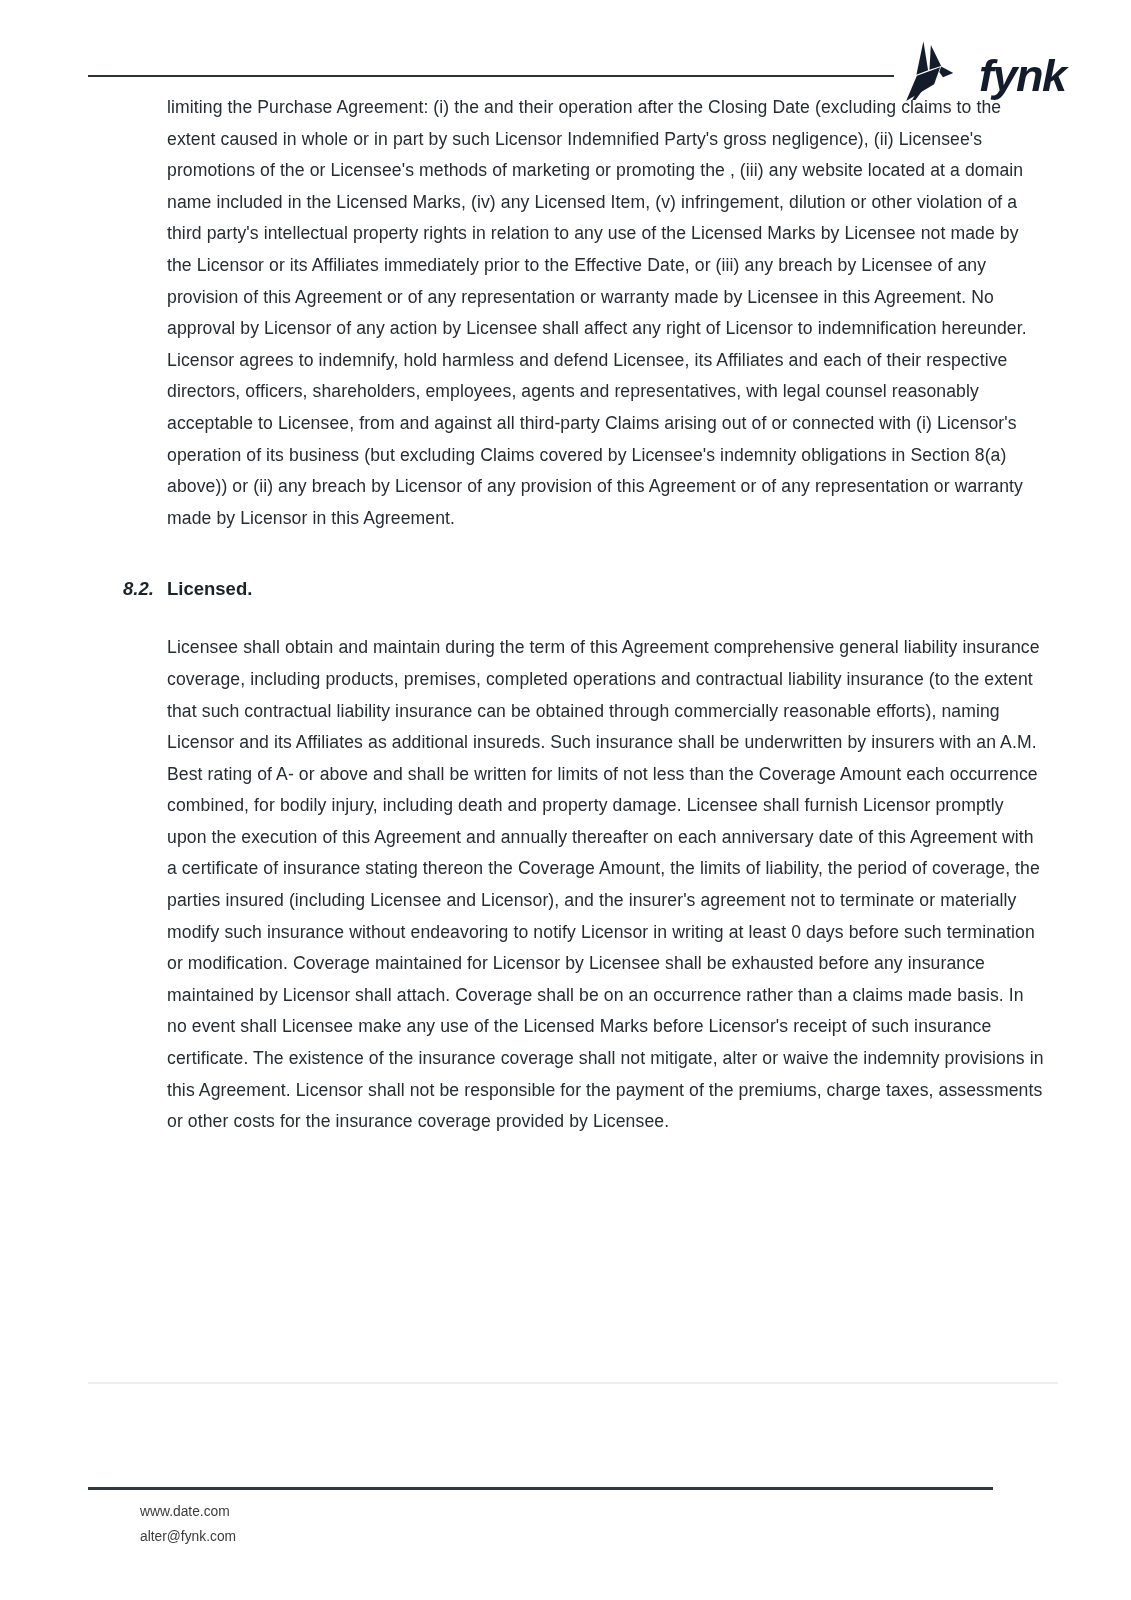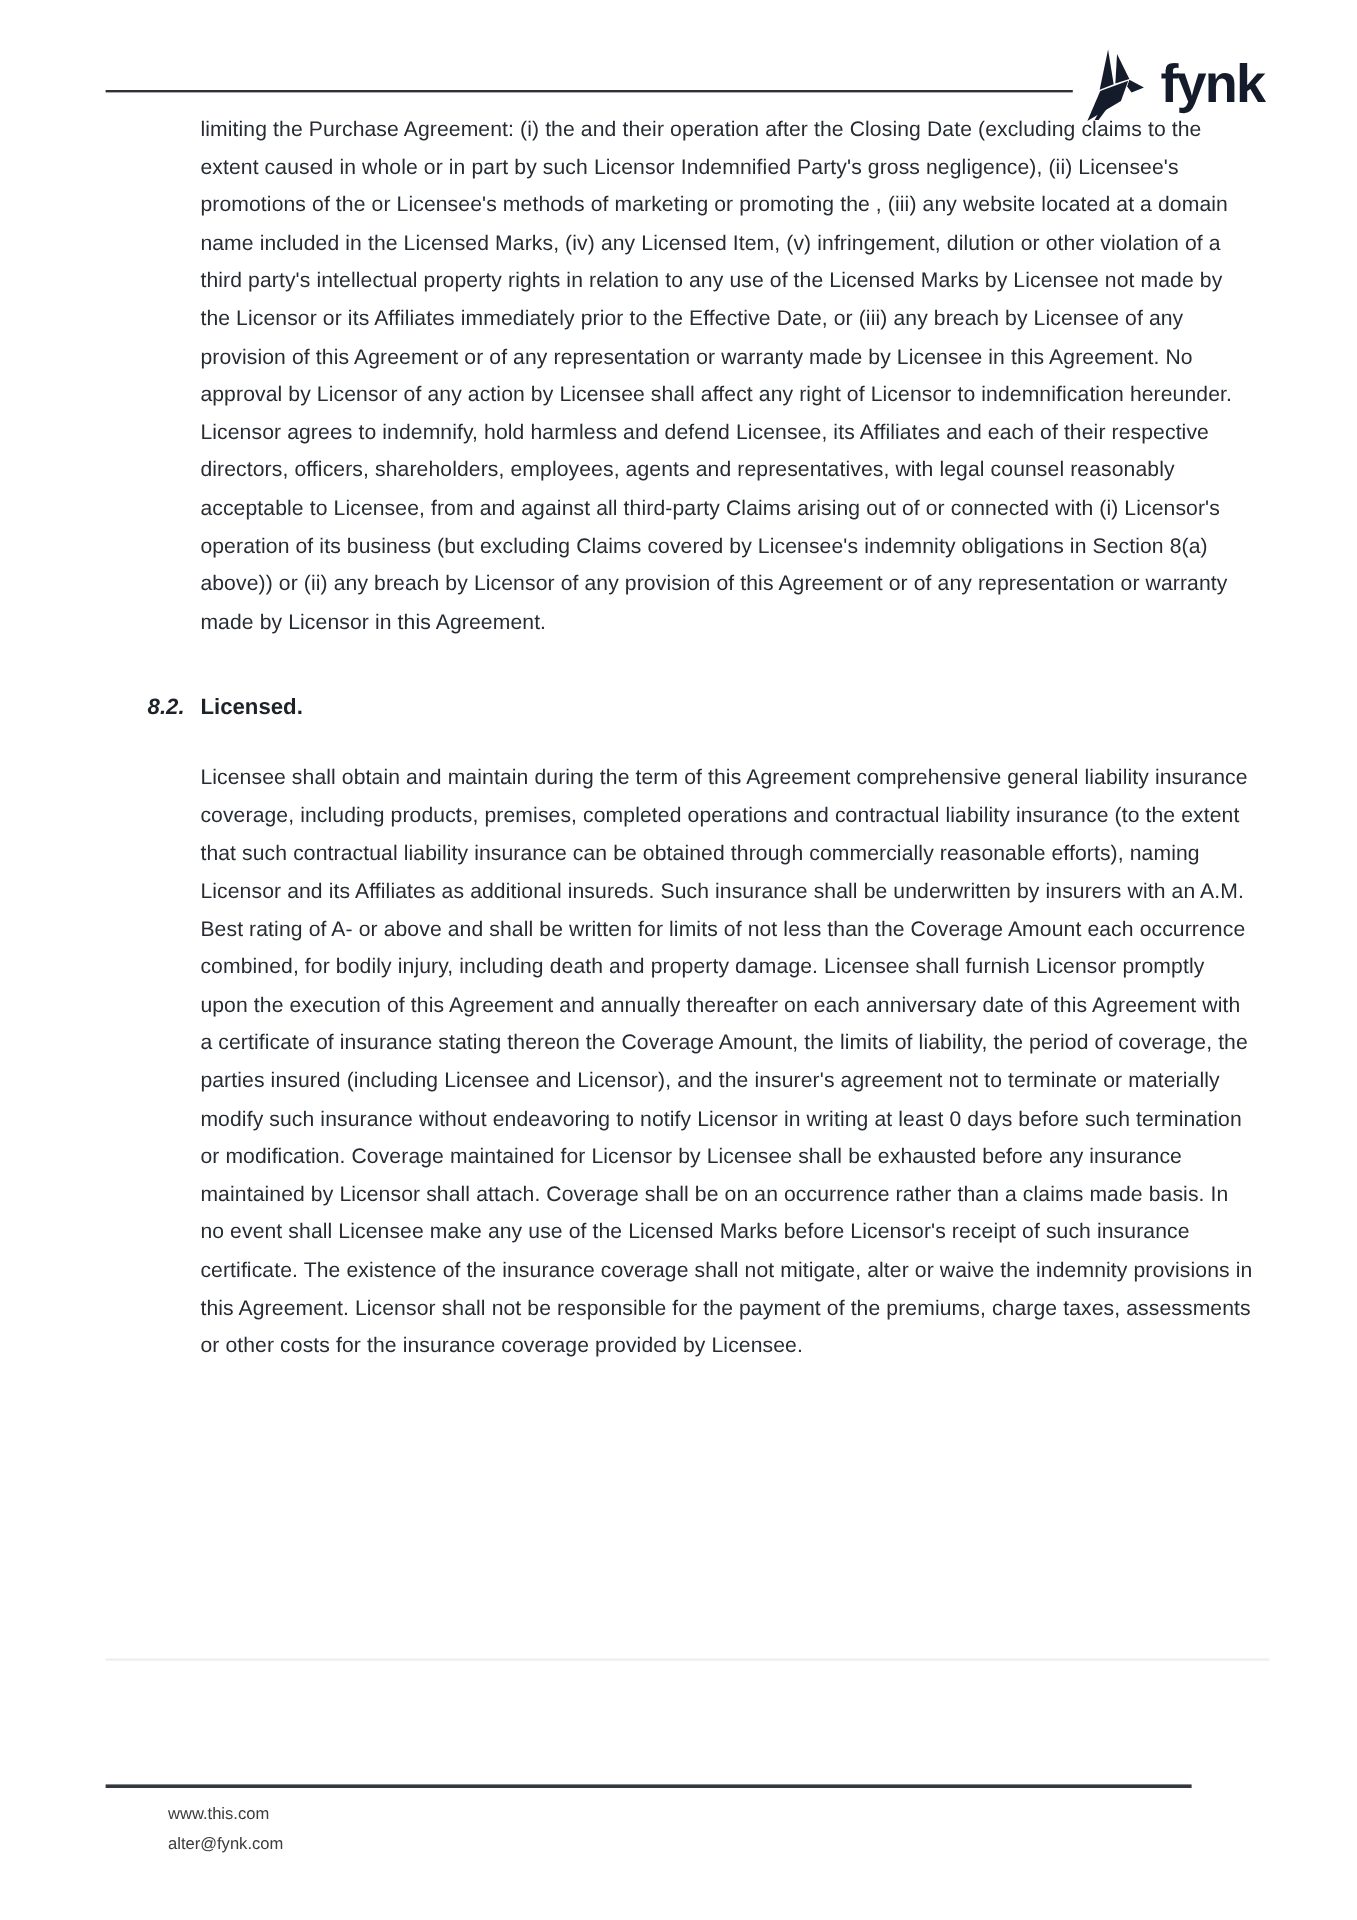--- a/index.html
+++ b/index.html
@@ -25,22 +25,23 @@
     top: 75px;
     width: 806px;
     height: 2px;
     background: #2e3237;
   }
   .logo {
     position: absolute;
     left: 901px;
     top: 40px;
     display: flex;
-    align-items: center;
-    gap: 10px;
+    align-items: flex-end;
+    gap: 22px;
+    font-style: italic;
   }
   .logo-icon { width: 56px; height: 64px; display: block; }
   .wordmark {
     font-size: 45px;
     font-weight: 700;
     color: #141b2b;
     letter-spacing: -1.5px;
     line-height: 1;
     padding-bottom: 6px;
   }
@@ -127,17 +128,17 @@
       <span class="sec-title">Licensed.</span>
     </div>
 
     <p class="para">Licensee shall obtain and maintain during the term of this Agreement comprehensive general liability insurance coverage, including products, premises, completed operations and contractual liability insurance (to the extent that such contractual liability insurance can be obtained through commercially reasonable efforts), naming Licensor and its Affiliates as additional insureds. Such insurance shall be underwritten by insurers with an A.M. Best rating of A- or above and shall be written for limits of not less than the Coverage Amount each occurrence combined, for bodily injury, including death and property damage. Licensee shall furnish Licensor promptly upon the execution of this Agreement and annually thereafter on each anniversary date of this Agreement with a certificate of insurance stating thereon the Coverage Amount, the limits of liability, the period of coverage, the parties insured (including Licensee and Licensor), and the insurer's agreement not to terminate or materially modify such insurance without endeavoring to notify Licensor in writing at least 0 days before such termination or modification. Coverage maintained for Licensor by Licensee shall be exhausted before any insurance maintained by Licensor shall attach. Coverage shall be on an occurrence rather than a claims made basis. In no event shall Licensee make any use of the Licensed Marks before Licensor's receipt of such insurance certificate. The existence of the insurance coverage shall not mitigate, alter or waive the indemnity provisions in this Agreement. Licensor shall not be responsible for the payment of the premiums, charge taxes, assessments or other costs for the insurance coverage provided by Licensee.</p>
   </div>
 
   <div class="light-rule"></div>
 
   <div class="footer-rule"></div>
   <div class="footer-text">
-    <div>www.this.com</div>
+    <div>www.date.com</div>
     <div>alter@fynk.com</div>
   </div>
 
 </div>
 
 </body></html>

